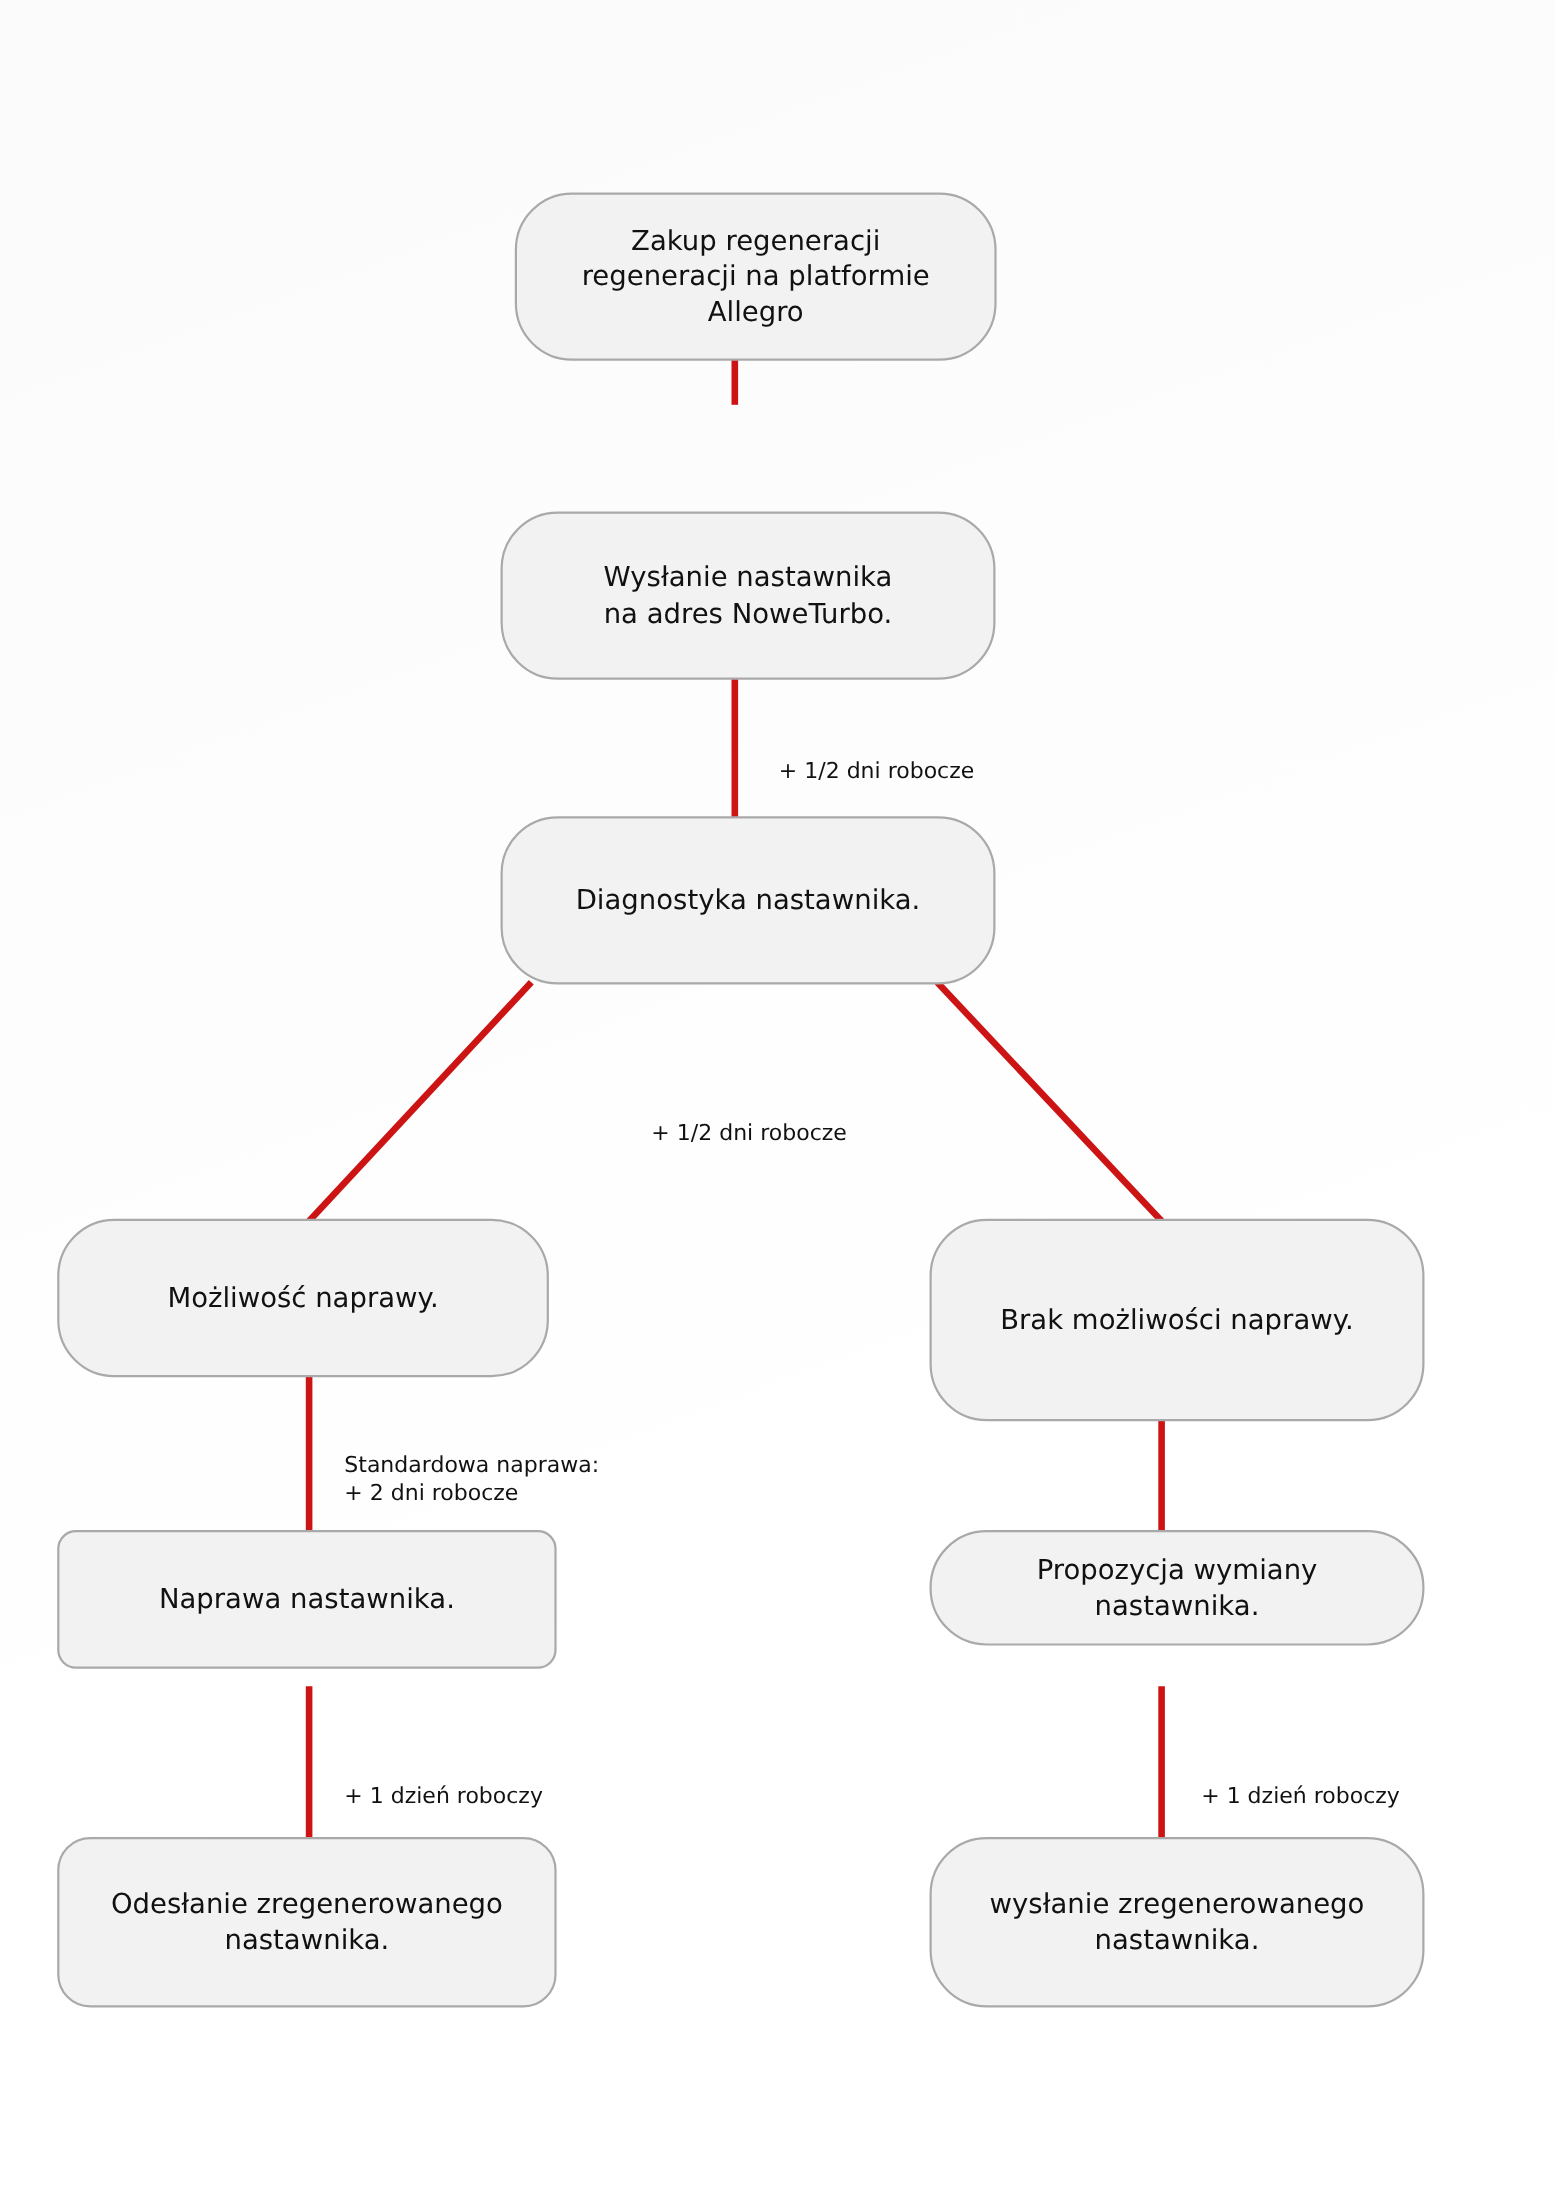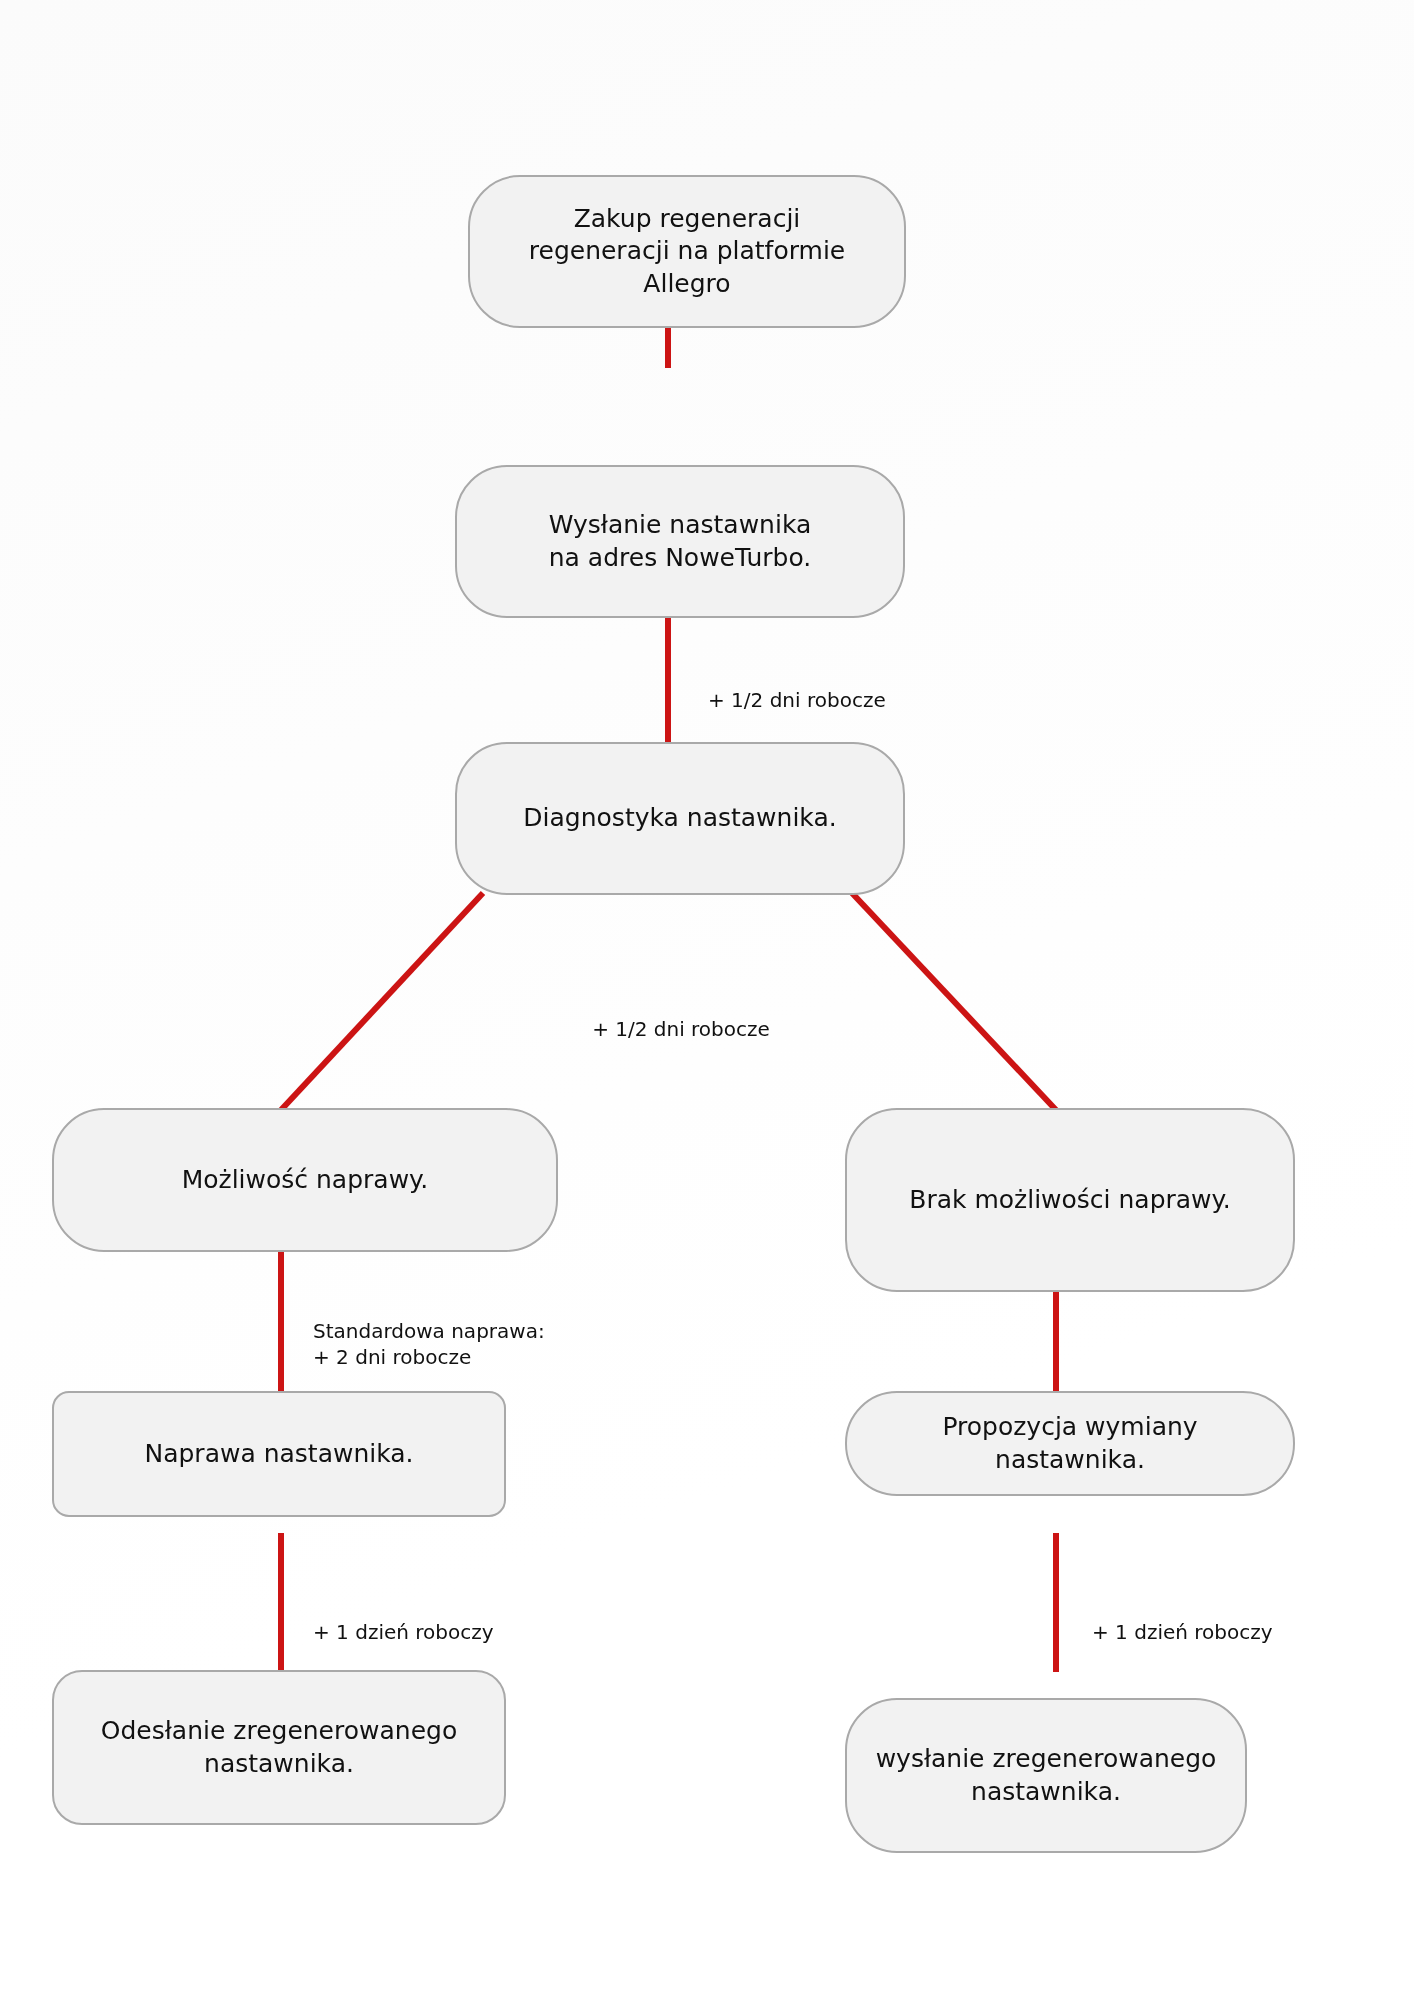--- a/index.html
+++ b/index.html
@@ -91,21 +91,21 @@
 
   <div class="node" style="left:455px; top:465px; width:450px; height:153px;">
     <span>Wysłanie nastawnika
 na adres NoweTurbo.</span>
   </div>
 
   <div class="node" style="left:455px; top:742px; width:450px; height:153px;text-align:right;">
     <span>Diagnostyka nastawnika.</span>
   </div>
 
-  <div class="node" style="left:52px; top:1108px; width:506px; height:144px;">
+  <div class="node" style="left:52px; top:1108px; width:447px; height:144px;">
     <span>Możliwość naprawy.</span>
   </div>
 
   <div class="node" style="left:845px; top:1108px; width:450px; height:184px;">
     <span>Brak możliwości naprawy.</span>
   </div>
 
   <div class="node" style="left:52px; top:1391px; width:454px; height:126px;border-radius:17px;">
     <span>Naprawa nastawnika.</span>
   </div>
@@ -113,21 +113,21 @@
   <div class="node" style="left:845px; top:1391px; width:450px; height:105px;">
     <span>Propozycja wymiany
 nastawnika.</span>
   </div>
 
   <div class="node small-pad" style="left:52px; top:1670px; width:454px; height:155px;border-radius:30px;">
     <span>Odesłanie  zregenerowanego
 nastawnika.</span>
   </div>
 
-  <div class="node small-pad" style="left:845px; top:1670px; width:402px; height:155px;margin-top:28px;">
+  <div class="node small-pad" style="left:845px; top:1670px; width:450px; height:155px;">
     <span>wysłanie zregenerowanego
 nastawnika.</span>
   </div>
 
   <div class="edge-label left" style="left:708px; top:661px;">
     <span>+ 1/2 dni robocze</span>
   </div>
 
   <div class="edge-label center" style="left:566px; top:990px; width:230px;">
     <span>+ 1/2 dni robocze</span>

